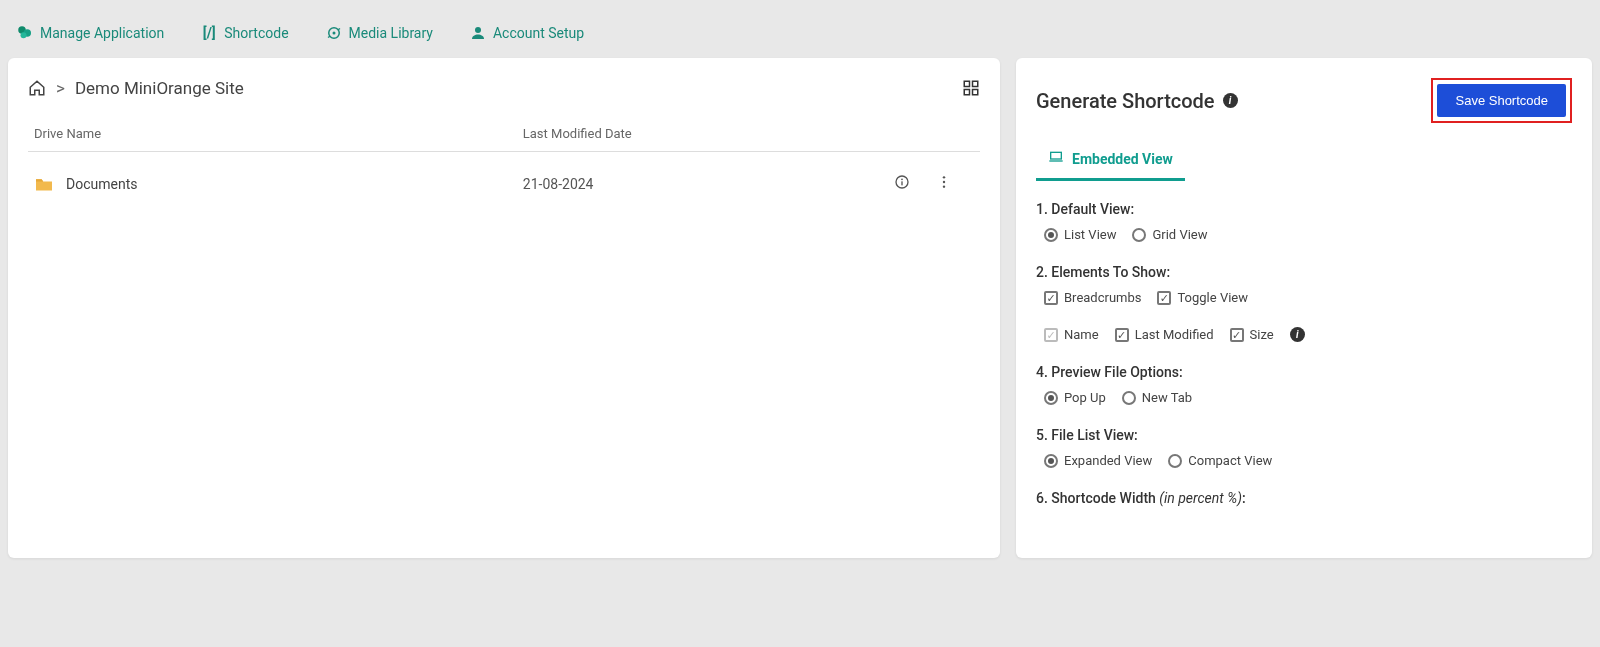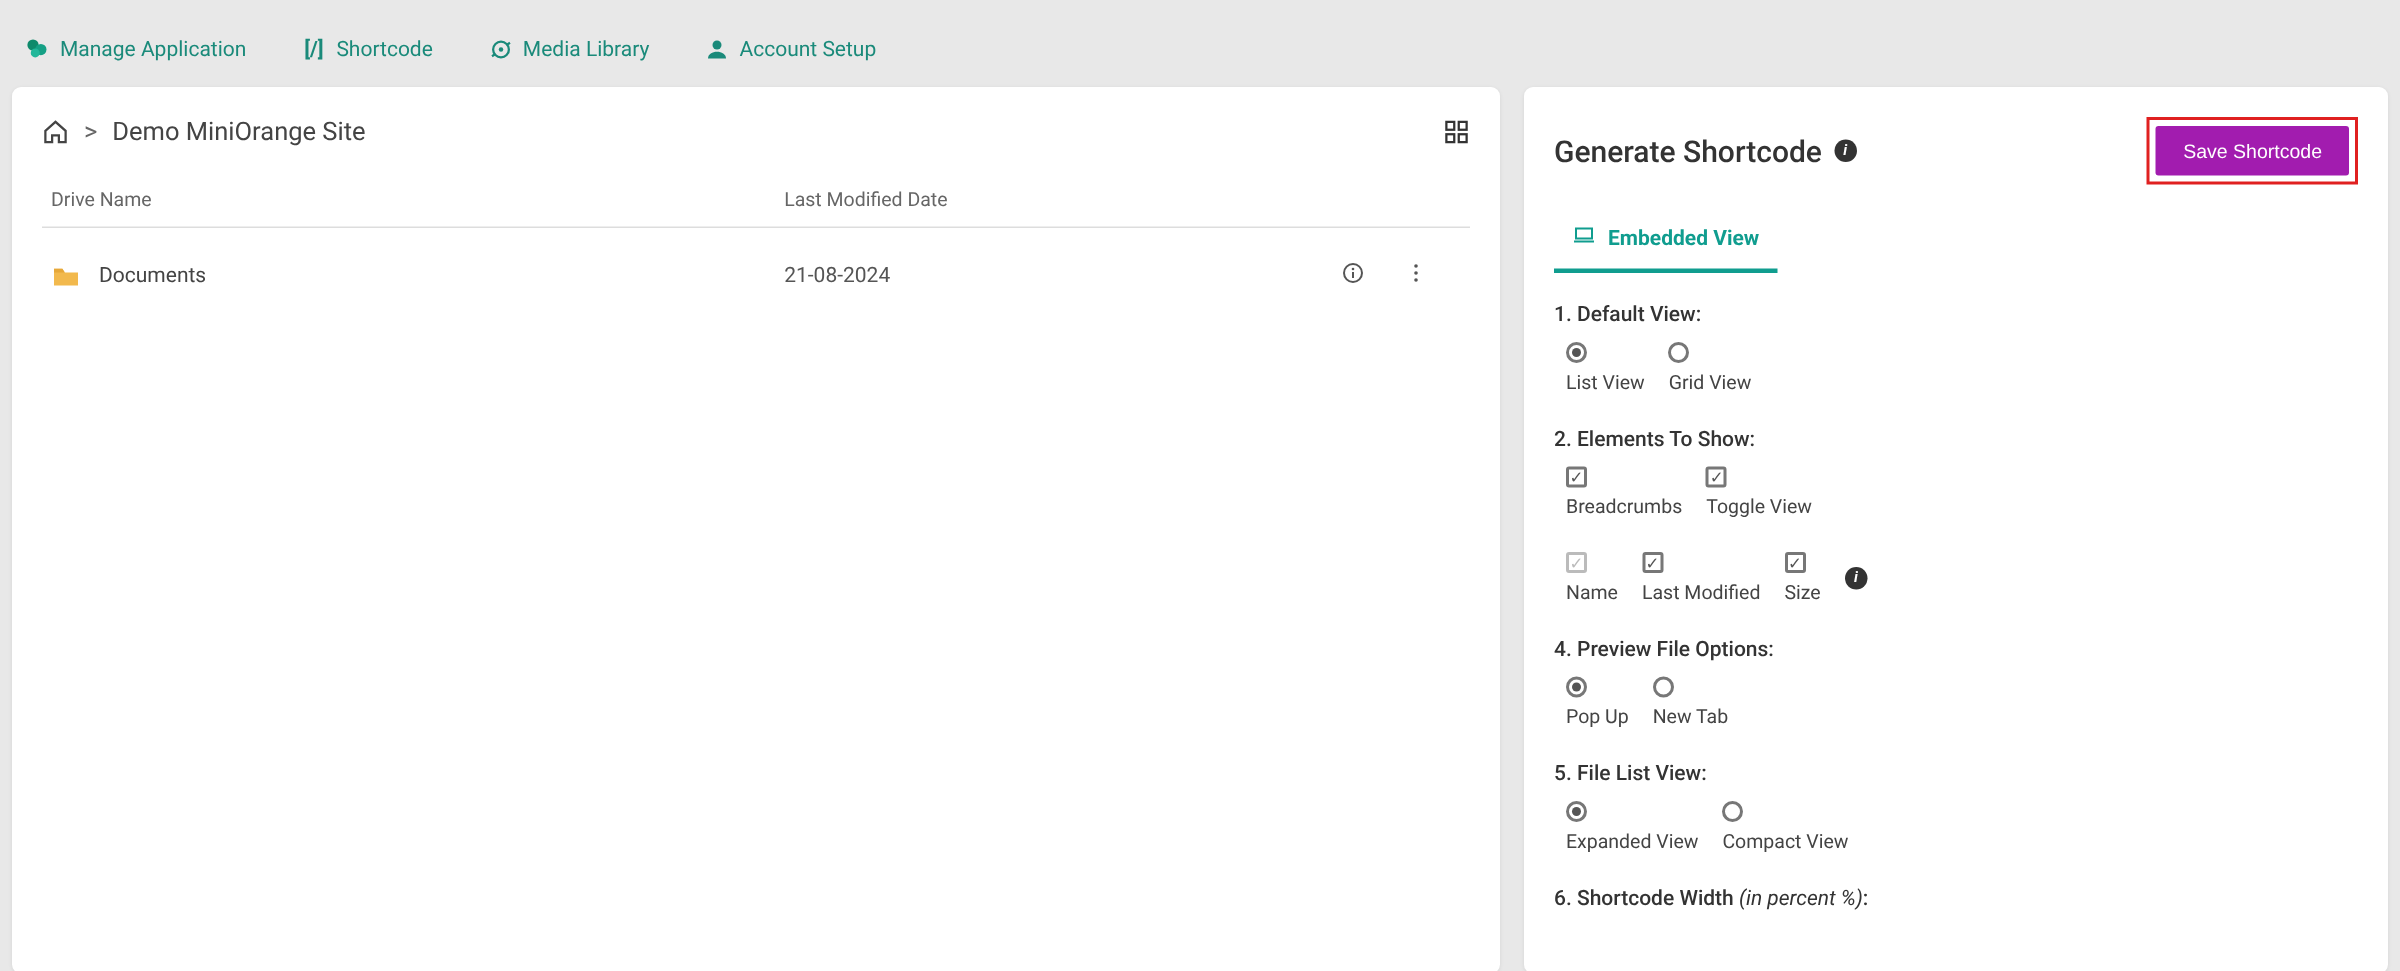--- a/index.html
+++ b/index.html
@@ -125,21 +125,21 @@
       color: #333;
       display: flex;
       align-items: center;
       gap: 8px;
     }
     .save-wrap {
       border: 2px solid #e02020;
       padding: 4px;
     }
     .save-btn {
-      background: #a21caf;
+      background: #1d4ed8;
       color: #fff;
       border: none;
       padding: 9px 18px;
       font-size: 13px;
       cursor: pointer;
       border-radius: 2px;
     }
 
     .view-tab-row {
       display: flex;
@@ -169,26 +169,25 @@
     .section-label .italic { font-style: italic; font-weight: 400; }
 
     .options-row {
       display: flex;
       align-items: center;
       gap: 16px;
       padding-left: 8px;
     }
     .radio-opt, .check-opt {
       display: flex;
-      align-items: flex-start;
+      align-items: flex-end;
       gap: 6px;
       font-size: 13px;
       color: #444;
       cursor: pointer;
-      flex-direction: column;
     }
     .radio-circle {
       width: 14px; height: 14px;
       border: 2px solid #777;
       border-radius: 50%;
       display: inline-flex;
       align-items: center; justify-content: center;
     }
     .radio-circle.checked::after {
       content: ""; width: 6px; height: 6px; background: #555; border-radius: 50%;

